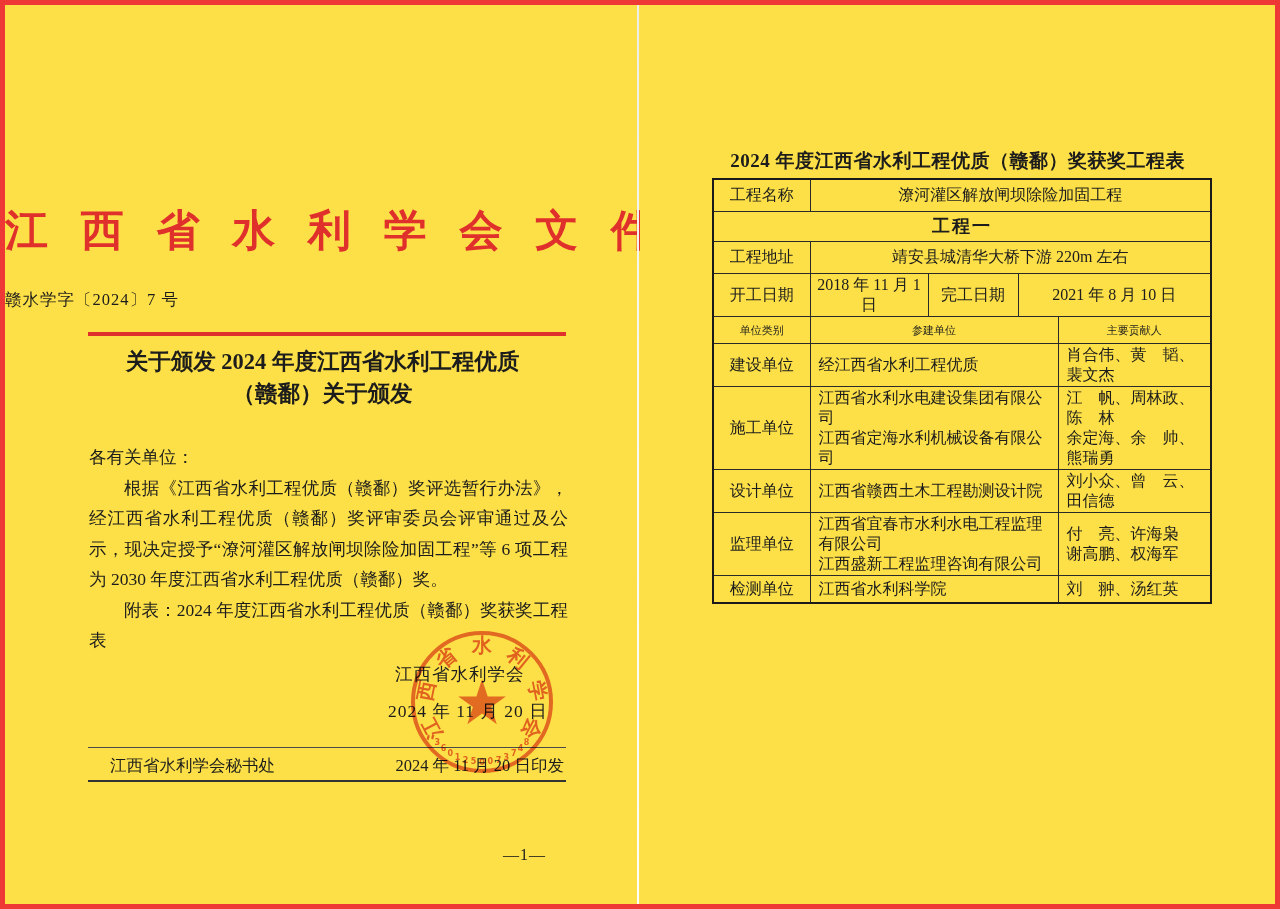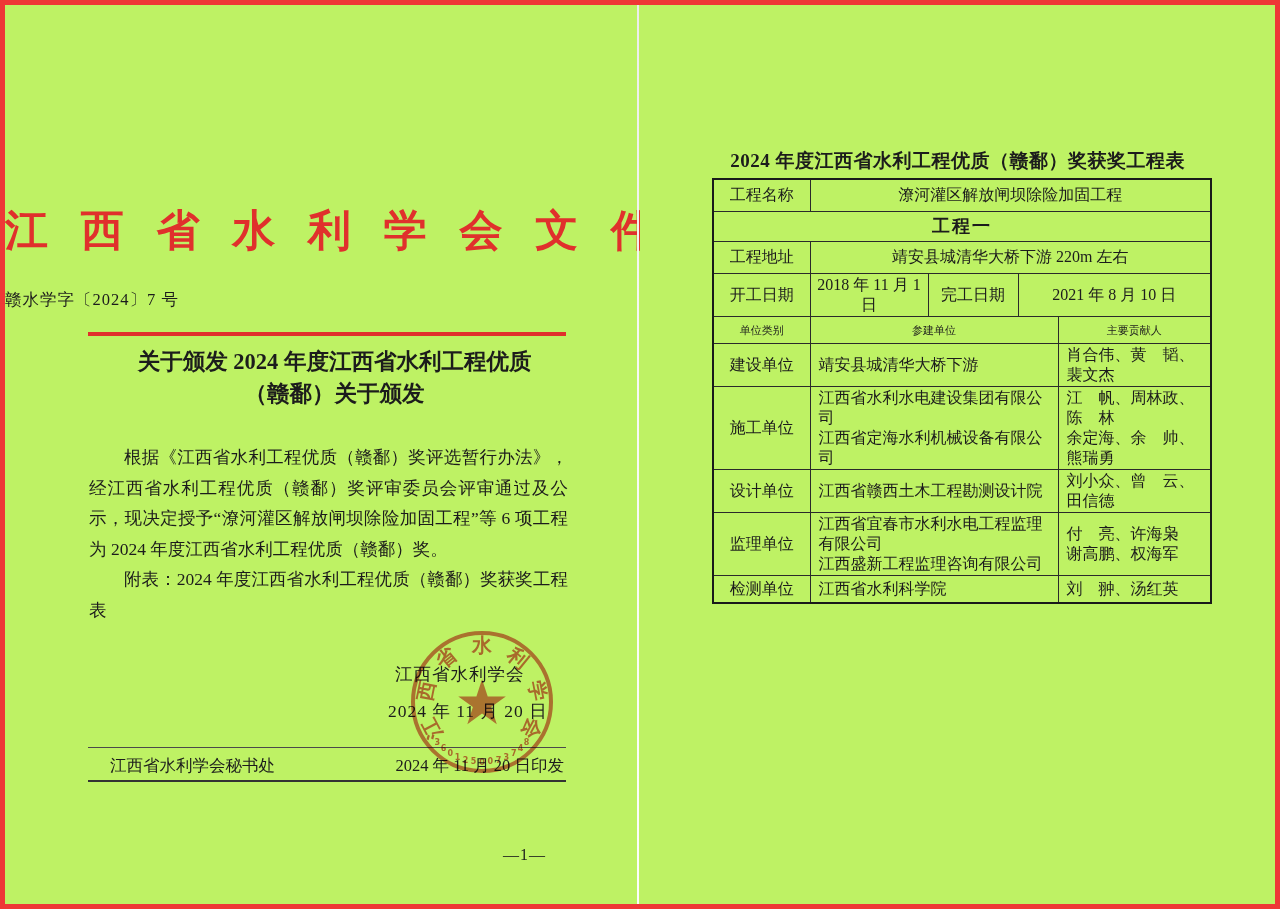--- a/index.html
+++ b/index.html
@@ -2,33 +2,33 @@
 <html><head>
 <meta charset="utf-8">
 <style>
   html,body{margin:0;padding:0;}
   body{
     width:1280px;height:909px;position:relative;background:#ffffff;
     font-family:"Liberation Serif","DejaVu Serif",serif;
     color:#1c1c1c;overflow:hidden;
   }
   .frame{position:absolute;inset:0;border:5px solid #ee3836;box-sizing:border-box;pointer-events:none;z-index:50;}
-  .page{position:absolute;top:5px;height:899px;width:635px;background:#bef264;}
+  .page{position:absolute;top:5px;height:899px;width:635px;background:#fde047;}
   .page-left{left:5px;}
   .page-right{left:640px;}
   .page-divider{position:absolute;left:637px;top:5px;height:899px;width:2px;
     background:linear-gradient(to bottom,#ececec 0%,#f7f7f7 40%,#fdfdfd 100%);z-index:1;}
 
   
   .org-header{position:absolute;top:197px;left:0;width:100%;text-align:center;
     font-size:43px;font-weight:bold;color:#e0302c;letter-spacing:11px;white-space:nowrap;}
   .doc-number{position:absolute;top:284px;left:0;width:100%;font-size:16.5px;letter-spacing:1px;}
   .red-rule{position:absolute;top:327px;left:83px;width:478px;height:4px;background:#e0302c;}
   .doc-title{position:absolute;top:341px;left:0;width:100%;text-align:center;
-    font-size:22.5px;font-weight:bold;line-height:32px;padding-left:12px;}
+    font-size:22.5px;font-weight:bold;line-height:32px;}
   .doc-body{position:absolute;top:437px;left:84px;width:479px;font-size:17.5px;line-height:30.5px;text-align:justify;}
   .doc-body p{margin:0;text-indent:2em;}
   .doc-body .salutation{text-indent:0;}
   .sig-org{position:absolute;top:657px;left:390px;font-size:17.5px;letter-spacing:1px;z-index:2;}
   .sig-date{position:absolute;top:694px;left:383px;font-size:17.5px;letter-spacing:1px;z-index:2;}
   .footer-rule-1{position:absolute;top:742px;left:83px;width:478px;height:1px;background:#4a4a4a;}
   .footer-row{position:absolute;top:750px;left:83px;width:478px;display:flex;justify-content:space-between;
     font-size:16.5px;box-sizing:border-box;padding:0 2px 0 22px;}
   .footer-rule-2{position:absolute;top:775px;left:83px;width:478px;height:2px;background:#333;}
   .page-num{position:absolute;top:841px;left:498px;font-size:16px;letter-spacing:1px;}
@@ -71,21 +71,22 @@
   <div class="doc-number">赣水学字〔2024〕7 号</div>
 
   <div class="red-rule"></div>
 
   <div class="doc-title">
     <div>关于颁发 2024 年度江西省水利工程优质</div>
     <div>（赣鄱）关于颁发</div>
   </div>
 
   <div class="doc-body">
-    <p>根据《江西省水利工程优质（赣鄱）奖评选暂行办法》，经江西省水利工程优质（赣鄱）奖评审委员会评审通过及公示，现决定授予“潦河灌区解放闸坝除险加固工程”等 6 项工程为 2024 年度江西省水利工程优质（赣鄱）奖。</p>
+    <p class="salutation">各有关单位：</p>
+    <p>根据《江西省水利工程优质（赣鄱）奖评选暂行办法》，经江西省水利工程优质（赣鄱）奖评审委员会评审通过及公示，现决定授予“潦河灌区解放闸坝除险加固工程”等 6 项工程为 2030 年度江西省水利工程优质（赣鄱）奖。</p>
     <p>附表：2024 年度江西省水利工程优质（赣鄱）奖获奖工程表</p>
   </div>
 
   <div class="sig-org">江西省水利学会</div>
   <div class="sig-date">2024 年 11 月 20 日</div>
 
   <div class="stamp">
     <div class="stamp-ring"></div>
     <div class="stamp-star">★</div>
   <span class="seal-char" style="transform: rotate(-118deg) translate(0px, -57px);">江</span>
@@ -151,21 +152,21 @@
         <td colspan="2">2021 年 8 月 10 日</td>
       </tr>
       <tr>
         <td class="hd" style="height:27px">单位类别</td>
         <td colspan="3" class="hd">参建单位</td>
         <td class="hd">主要贡献人</td>
       </tr>
       <tr>
         <td style="height:28px">建设单位</td>
         <td colspan="3" class="left">
-            <div>靖安县城清华大桥下游</div>
+            <div>经江西省水利工程优质</div>
           </td>
         <td class="left">
             <div>肖合伟、黄　韬、裴文杰</div>
           </td>
       </tr>
       <tr>
         <td style="height:44px">施工单位</td>
         <td colspan="3" class="left">
             <div>江西省水利水电建设集团有限公司</div>
             <div>江西省定海水利机械设备有限公司</div>

